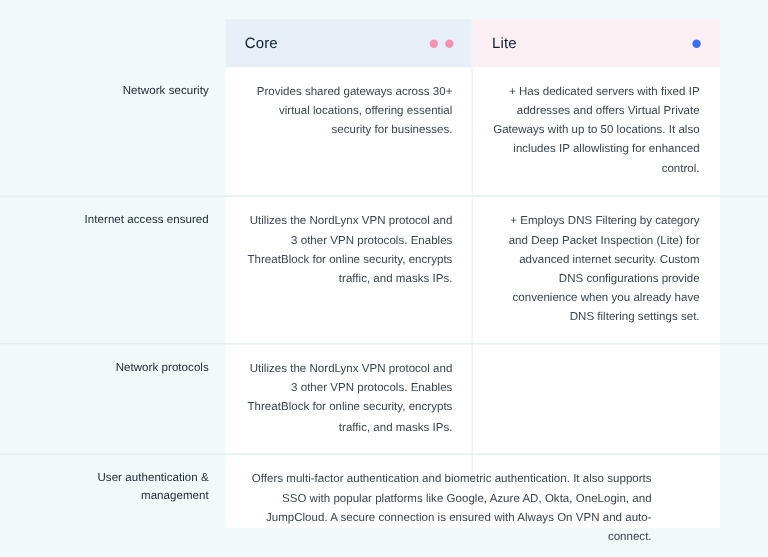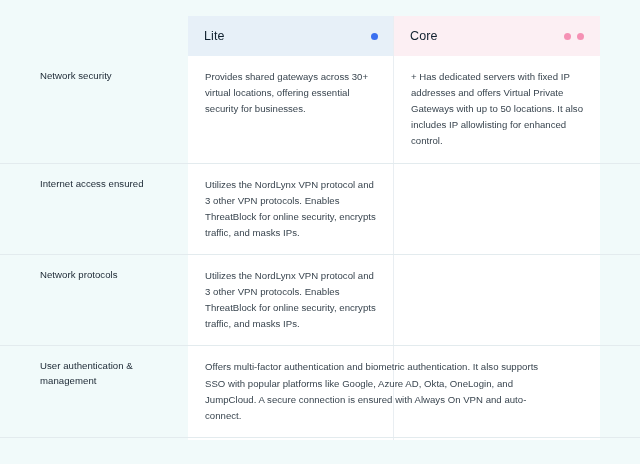--- a/index.html
+++ b/index.html
@@ -82,20 +82,21 @@
   .rows {
     position: absolute;
     left: 0; top: 56px;
     width: 640px;
   }
   .row {
     position: relative;
     display: flex;
     border-top: 1px solid #e3ebee;
     padding: 13px 0 13px 0;
+    text-align: right;
   }
   .row:first-child { border-top: none; }
 
   .cell-label {
     width: 188px;
     padding: 0 14px 0 40px;
     font-size: 9.6px;
     line-height: 1.55;
     color: #1b2733;
     letter-spacing: .05px;
@@ -132,47 +133,48 @@
       <div class="panel-head"></div>
     </div>
     <div class="panel core">
       <div class="panel-head"></div>
     </div>
   </div>
 
   <div class="head-row">
 
     <div class="head-cell">
-      <span class="head-title">Lite</span>
+      <span class="head-title">Core</span>
       <span class="dots">
-        <span class="dot blue"></span>
+        <span class="dot pink"></span>
+        <span class="dot pink"></span>
       </span>
     </div>
 
     <div class="head-cell">
-      <span class="head-title">Core</span>
+      <span class="head-title">Lite</span>
       <span class="dots">
-        <span class="dot pink"></span>
-        <span class="dot pink"></span>
+        <span class="dot blue"></span>
       </span>
     </div>
 
   </div>
 
   <div class="rows">
 
     <div class="row r1">
       <div class="cell-label">Network security</div>
       <div class="cell-lite">Provides shared gateways across 30+ virtual locations, offering essential security for businesses.</div>
       <div class="cell-core">+ Has dedicated servers with fixed IP addresses and offers Virtual Private Gateways with up to 50 locations. It also includes IP allowlisting for enhanced control.</div>
     </div>
 
     <div class="row r2">
       <div class="cell-label">Internet access ensured</div>
       <div class="cell-lite">Utilizes the NordLynx VPN protocol and 3 other VPN protocols. Enables ThreatBlock for online security, encrypts traffic, and masks IPs.</div>
+      <div class="cell-core">+ Employs DNS Filtering by category and Deep Packet Inspection (Lite) for advanced internet security. Custom DNS configurations provide convenience when you already have DNS filtering settings set.</div>
     </div>
 
     <div class="row r3">
       <div class="cell-label">Network protocols</div>
       <div class="cell-lite">Utilizes the NordLynx VPN protocol and 3 other VPN protocols. Enables ThreatBlock for online security, encrypts traffic, and masks IPs.</div>
     </div>
 
     <div class="row r4">
       <div class="cell-label">User authentication &amp; management</div>
       <div class="cell-wide">Offers multi-factor authentication and biometric authentication. It also supports SSO with popular platforms like Google, Azure AD, Okta, OneLogin, and JumpCloud. A secure connection is ensured with Always On VPN and auto-connect.</div>

